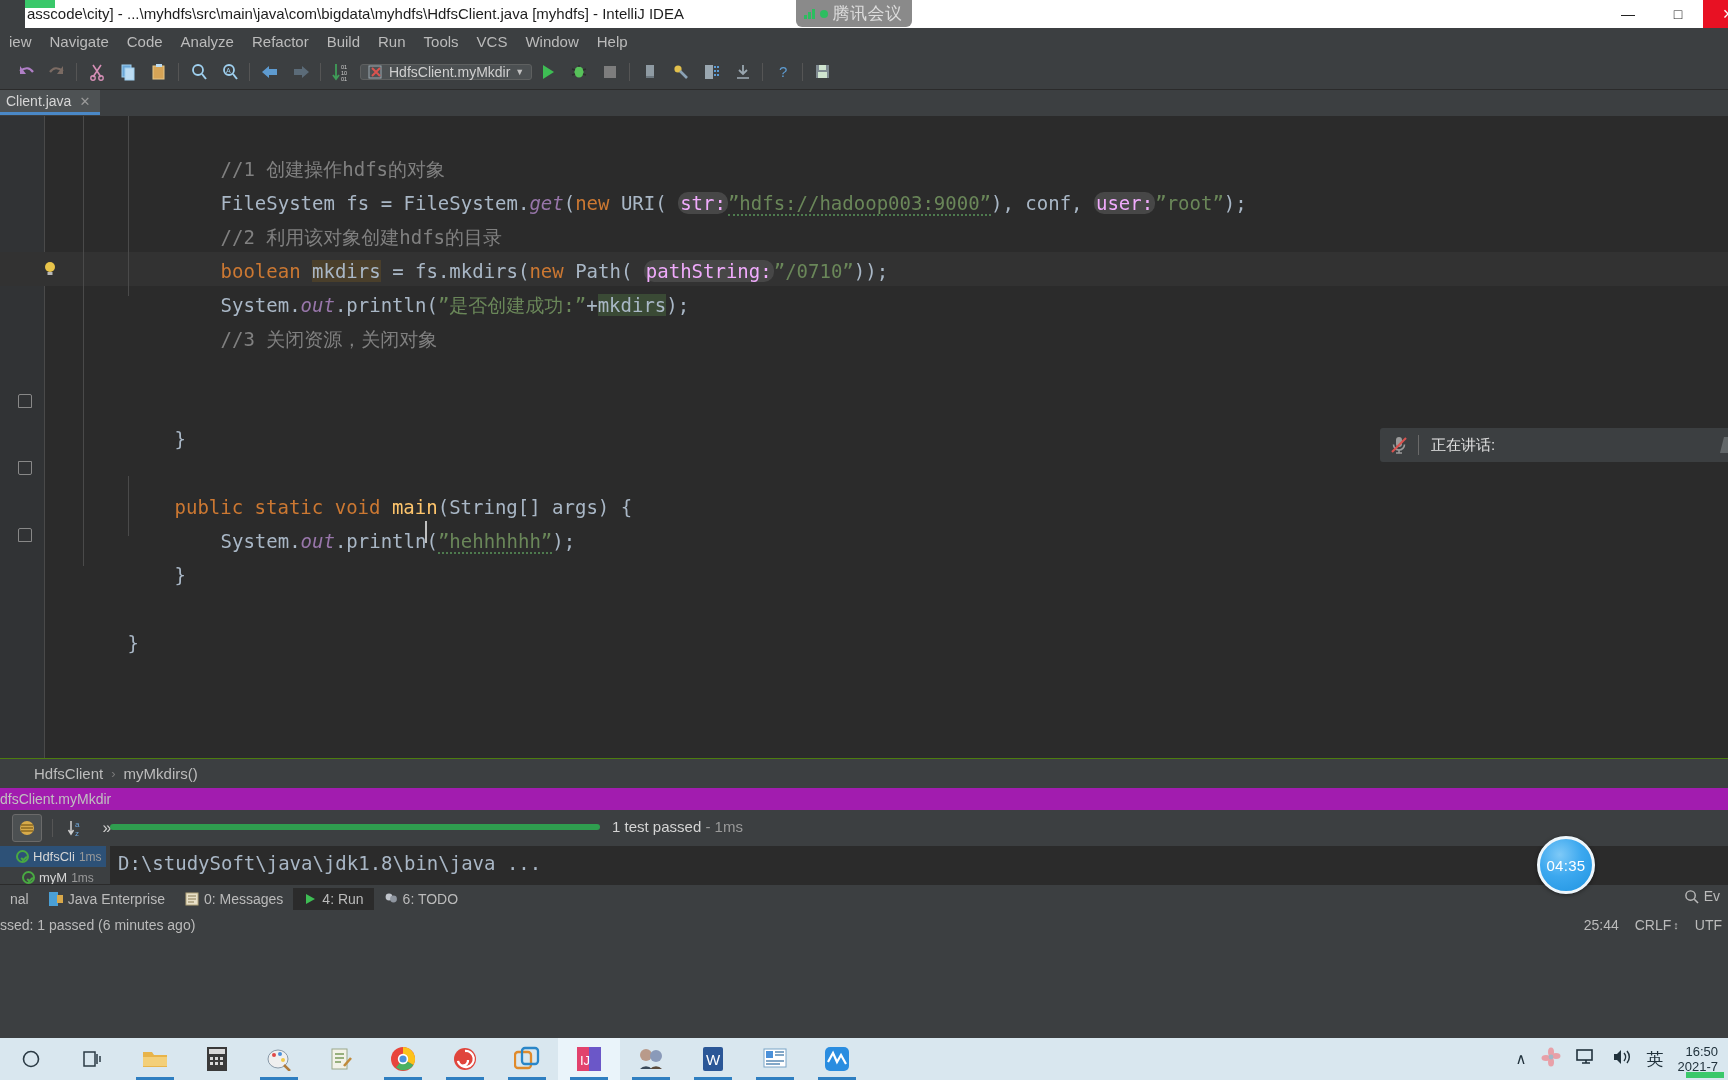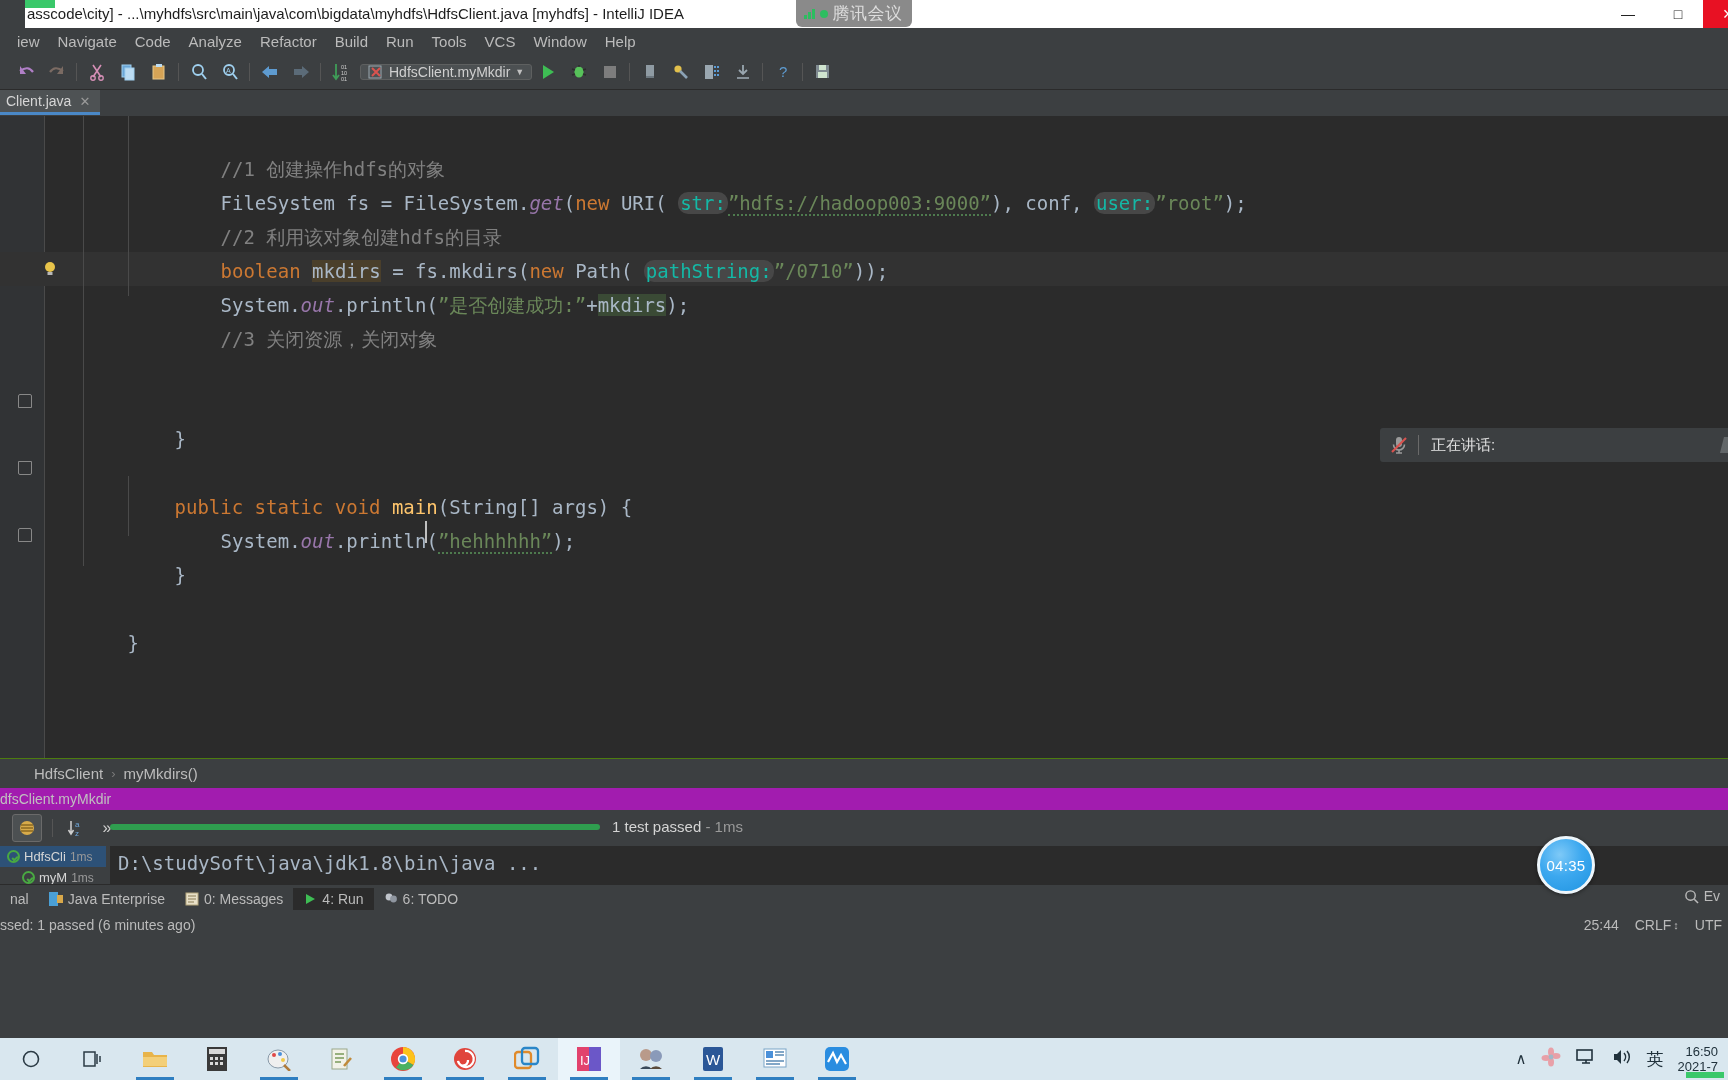--- a/index.html
+++ b/index.html
@@ -36,21 +36,21 @@
   .tencent-tab .bars i:nth-child(1){height:4px}
   .tencent-tab .bars i:nth-child(2){height:7px}
   .tencent-tab .bars i:nth-child(3){height:10px}
   .tencent-tab .dot { width:8px;height:8px;border-radius:50%;background:#2dbd60; }
   .tencent-tab .lbl { font-size:17px; color:#dcdcdc; letter-spacing:.5px; }
 
   
   .menubar {
     position: absolute; left:0; top: 28px; width: 1728px; height: 26px;
     background: #3c3f41; color:#bbbbbb; font-size: 15px;
-    display: flex; align-items: center; gap: 0px; padding-left: 8px;
+    display: flex; align-items: center; gap: 0px; padding-left: 0px;
   }
   .menu-item { padding: 2px 9px; white-space: nowrap; }
 
   
   .toolbar {
     position:absolute; left:0; top:54px; width:1728px; height:36px;
     background:#3c3f41; display:flex; align-items:center; gap:0px;
     border-bottom: 1px solid #2b2b2b;
   }
   .tb { width:31px;height:28px;display:flex;align-items:center;justify-content:center;}
@@ -85,21 +85,21 @@
     white-space:pre; color:#a9b7c6;
   }
   .cl { position:absolute; left:0; white-space:pre; }
   .cur-line { position:absolute; left:0; width:1728px; height:34px; background:#323232; }
   
   .cmt { color:#808080; }
   .kw  { color:#cc7832; }
   .str { color:#6a8759; }
   .fn  { color:#ffc66d; }
   .it  { color:#9876aa; font-style:italic; }
-  .hint{ background:#474747; color:#14b8a6; border-radius:10px; padding:0 2px; }
+  .hint{ background:#474747; color:#f0abfc; border-radius:10px; padding:0 2px; }
   .hl-a{ background:#4a3f2b; }
   .hl-b{ background:#3a4a35; }
   .plain{ color:#a9b7c6; }
   .squig { border-bottom: 2px dotted #4e7a4e; }
   .bulb { position:absolute; left:42px; width:16px; height:16px; }
   .foldmark { position:absolute; left:18px; width:14px; height:14px; border:1px solid #888; }
   .indent-guide { position:absolute; width:1px; background:#4a4a4a; }
 
   
   .breadcrumb {
@@ -123,21 +123,21 @@
   .progress-track {
     position:absolute; left:110px; top:824px; width:490px; height:6px;
     background:#2f9e4f; border-radius:3px;
   }
   .test-status { position:absolute; left:612px; top:818px; font-size:15px; color:#d4d4d4; }
   .test-status .ms { color:#9a9a9a; }
 
   .testtree {
     position:absolute; left:0; top:846px; width:106px; height:44px; background:#3c3f41;
   }
-  .ttrow { display:flex; align-items:center; gap:4px; height:21px; padding-left:7px; font-size:13px; color:#d6d6d6; }
+  .ttrow { display:flex; align-items:center; gap:4px; height:21px; padding-left:16px; font-size:13px; color:#d6d6d6; }
   .ttrow.sel { background:#2d5177; }
   .okicon { width:13px;height:13px;border-radius:50%;border:2px solid #49a942; display:inline-block; position:relative;}
   .okicon::after{content:"";position:absolute;left:2.5px;top:4px;width:4px;height:2px;border-left:2px solid #49a942;border-bottom:2px solid #49a942;transform:rotate(-45deg);}
   .ttms { color:#999; font-size:12px; }
 
   .console {
     position:absolute; left:110px; top:846px; width:1618px; height:44px;
     background:#2b2b2b; color:#a9b7c6;
     font-family:"DejaVu Sans Mono", monospace; font-size:19px; line-height:34px;
     padding-left:8px; overflow:hidden;

